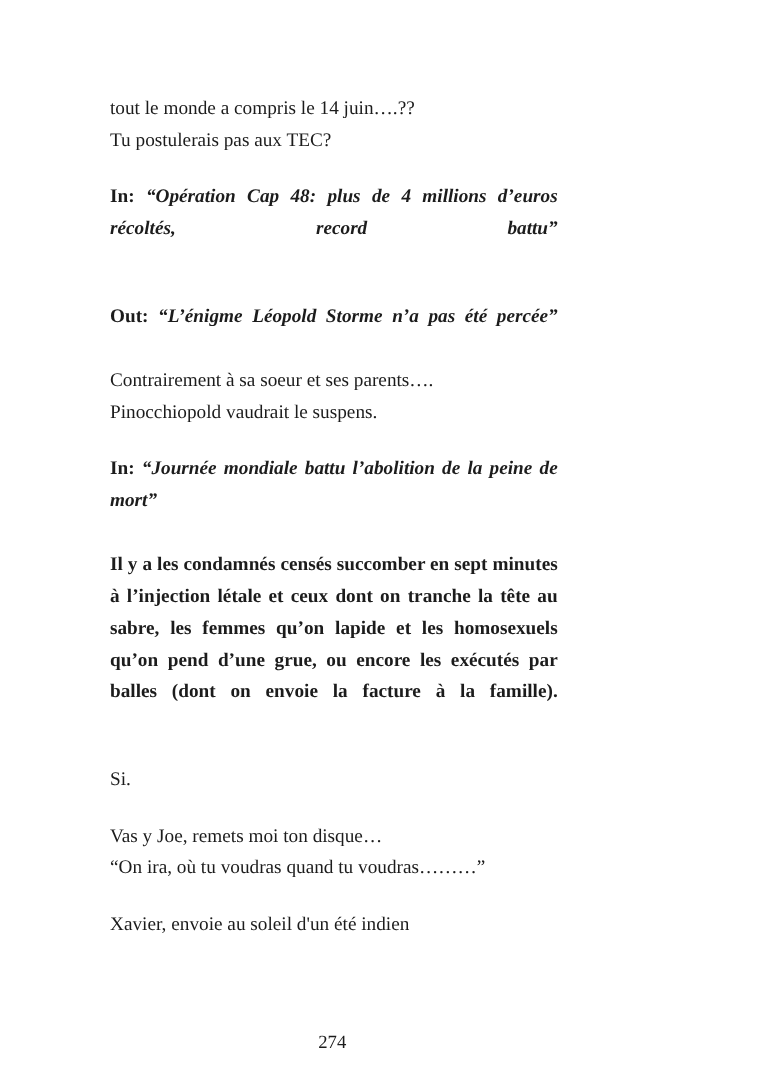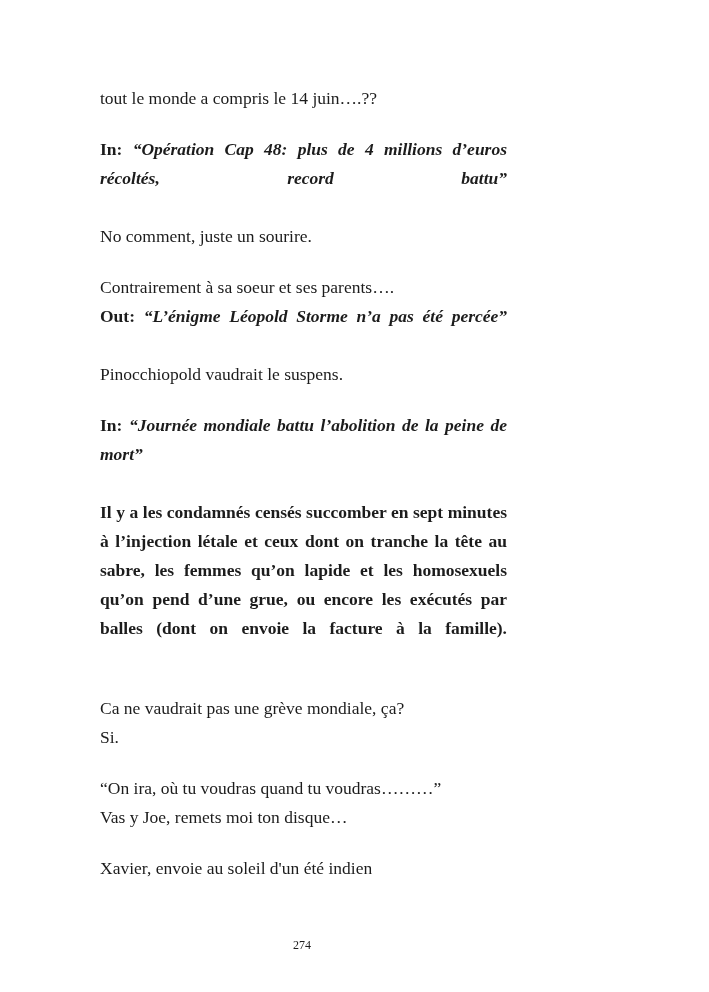--- a/index.html
+++ b/index.html
@@ -51,53 +51,52 @@
   }
   .quote {
     font-style: italic;
   }
   .page-number {
     position: absolute;
     left: 0;
     right: 0;
     top: 938px;
     text-align: center;
-    font-size: 12px;
+    font-size: 17px;
     color: #1c1c1c;
     font-family: "Liberation Serif", serif;
     margin-left: 32px;
   }
 </style>
 </head>
 <body>
 
 <div class="page">
   <div class="body-text" id="content">
       <div class="para block" id="block-1">
         <span class="line">tout le monde a compris le 14 juin….??</span>
+        <span class="line">Tu postulerais pas aux TEC?</span>
       </div>
       <div class="para block" id="block-2">
         <span class="line just"><span class="label">In:</span> <span class="quote">“Opération Cap 48: plus de 4 millions d’euros récoltés, record battu”</span></span>
-        <span class="line">No comment, juste un sourire.</span>
       </div>
       <div class="para block" id="block-3">
+        <span class="line just"><span class="label">Out:</span> <span class="quote">“L’énigme Léopold Storme n’a pas été percée”</span></span>
         <span class="line">Contrairement à sa soeur et ses parents….</span>
-        <span class="line just"><span class="label">Out:</span> <span class="quote">“L’énigme Léopold Storme n’a pas été percée”</span></span>
         <span class="line">Pinocchiopold vaudrait le suspens.</span>
       </div>
       <div class="para block" id="block-4">
         <span class="line just"><span class="label">In:</span> <span class="quote">“Journée mondiale battu l’abolition de la peine de mort”</span></span>
         <span class="line just">Il y a les condamnés censés succomber en sept minutes à l’injection létale et ceux dont on tranche la tête au sabre, les femmes qu’on lapide et les homosexuels qu’on pend d’une grue, ou encore les exécutés par balles (dont on envoie la facture à la famille).</span>
       </div>
       <div class="para block" id="block-5">
-        <span class="line">Ca ne vaudrait pas une grève mondiale, ça?</span>
         <span class="line">Si.</span>
       </div>
       <div class="para block" id="block-6">
+        <span class="line">Vas y Joe, remets moi ton disque…</span>
         <span class="line">“On ira, où tu voudras quand tu voudras………”</span>
-        <span class="line">Vas y Joe, remets moi ton disque…</span>
       </div>
       <div class="para block" id="block-7">
         <span class="line">Xavier, envoie au soleil d'un été indien</span>
       </div>
     </div>
   <div class="page-number">274</div>
 </div>
 
 </body></html>

